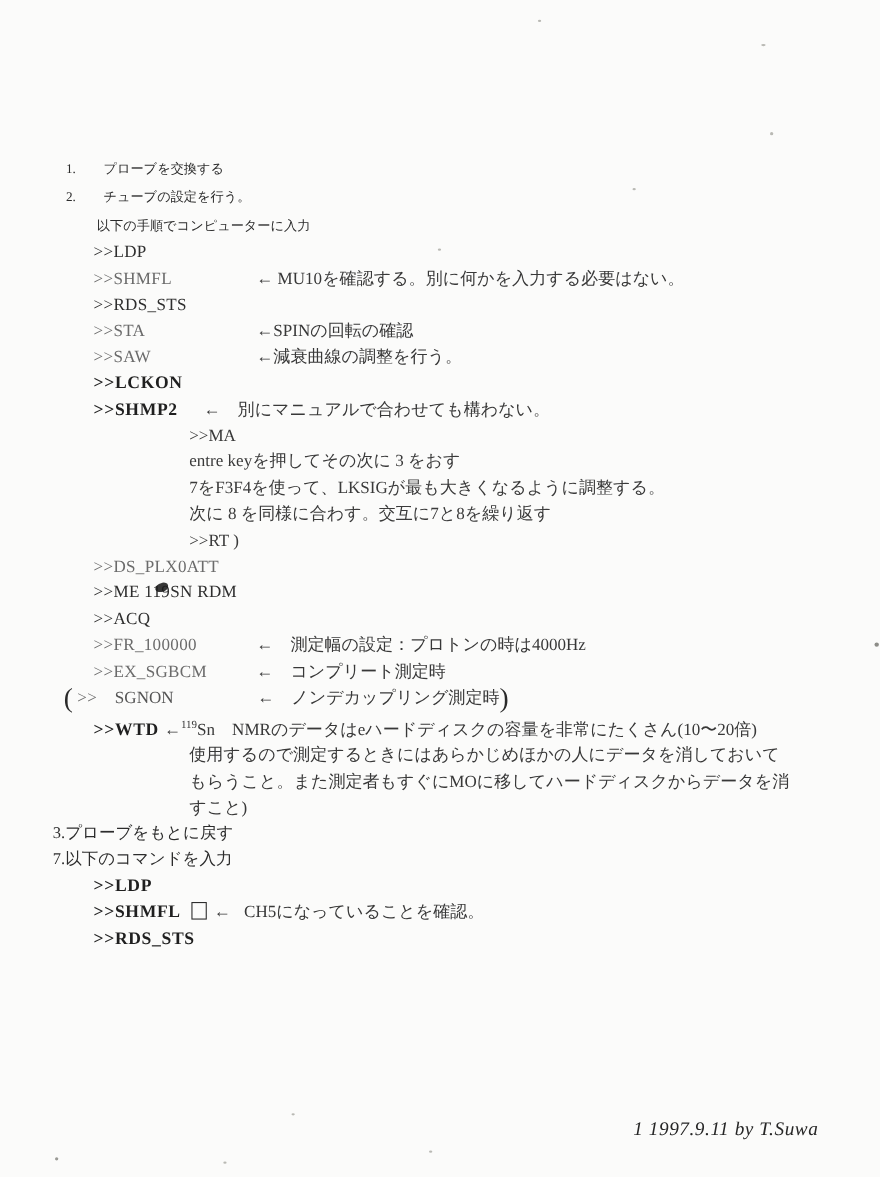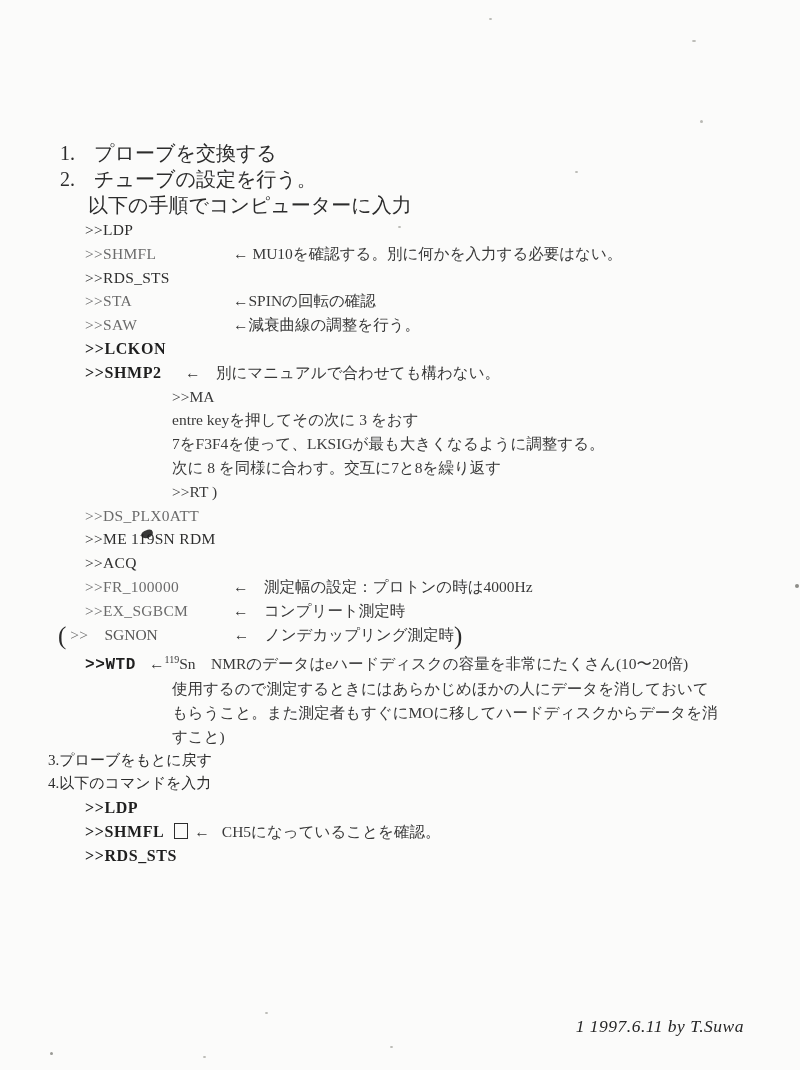--- a/index.html
+++ b/index.html
@@ -9,33 +9,33 @@
     font-family:"Liberation Serif","DejaVu Serif",serif;
     color:#2e2e2e;
   }
   .sheet{position:absolute;inset:0;}
   
   .title{position:absolute;left:57px;top:66px;font-size:35px;color:#1c1c1c;
          letter-spacing:0.5px;white-space:nowrap;}
   .title .t-pre{font-size:27px;letter-spacing:0;}
   
   .content{position:absolute;left:46px;top:140px;width:740px;}
-  .row{font-size:20px;line-height:26px;white-space:nowrap;color:#2c2c2c;}
+  .row{font-size:12px;line-height:26px;white-space:nowrap;color:#2c2c2c;}
   .num{display:inline-block;width:24px;margin-left:14px;}
   .stx{margin-left:10px;}
   .intro{margin-left:42px;}
   .cl{font-size:15.5px;line-height:23.8px;white-space:nowrap;color:#3a3a3a;}
   .ml-cmd{margin-left:39px;}
   .ml-sub{margin-left:126px;}
   .ml-sec{margin-left:2px;font-size:15px;color:#2c2c2c;}
   .ml-paren{margin-left:12px;}
   .cmd{display:inline-block;letter-spacing:0.3px;}
   .w148{min-width:148px;}
   .w100{min-width:100px;}
-  .w64{min-width:64px;font-family:Liberation Mono, monospace;}
+  .w64{min-width:64px;}
   .c-dark{color:#2e2e2e;}
   .c-dim .cmd{color:#6b6b6b;}
   .c-bold{font-weight:bold;color:#1f1f1f;font-size:16px;}
   .c-bold .cmd{letter-spacing:0.6px;}
   .note{color:#383838;font-weight:normal;font-size:15.5px;}
   .bigp{font-size:25px;vertical-align:-4px;color:#2a2a2a;font-weight:normal;}
   .sgnon{margin-left:16px;color:#555;}
   .paren-note{margin-left:76px;}
   sup{font-size:10px;vertical-align:super;letter-spacing:0;}
   .box{display:inline-block;width:12px;height:14px;border:1.6px solid #2d2d2d;
@@ -116,35 +116,35 @@
 
 
     <div class="cl ml-cmd c-bold">
       <span class="cmd w64">&gt;&gt;WTD</span><span class="note"><span>←</span><sup>119</sup><span>Sn　NMRのデータはeハードディスクの容量を非常にたくさん(10〜20倍)</span></span>
     </div>
     <div class="cl ml-sub note">使用するので測定するときにはあらかじめほかの人にデータを消しておいて</div>
     <div class="cl ml-sub note">もらうこと。また測定者もすぐにMOに移してハードディスクからデータを消</div>
     <div class="cl ml-sub note">すこと)</div>
 
     <div class="cl ml-sec">3.プローブをもとに戻す</div>
-    <div class="cl ml-sec">4.以下のコマンドを入力</div>
+    <div class="cl ml-sec">7.以下のコマンドを入力</div>
 
     <div class="cl ml-cmd c-bold">
       <span class="cmd">&gt;&gt;LDP</span>
     </div>
     <div class="cl ml-cmd c-bold">
       <span class="cmd">&gt;&gt;SHMFL</span><span class="box"></span><span class="note"><span class="arr">←</span><span>CH5になっていることを確認。</span></span>
     </div>
     <div class="cl ml-cmd c-bold">
       <span class="cmd">&gt;&gt;RDS_STS</span>
     </div>
 
   </div>
 
-  <div class="footer">1 1997.6.11 by T.Suwa</div>
+  <div class="footer">1 1997.9.11 by T.Suwa</div>
 
   <div class="smudge"></div>
   <div class="speck" style="left:489px;top:18px;width:3px;height:2px;"></div>
   <div class="speck" style="left:692px;top:40px;width:4px;height:2px;"></div>
   <div class="speck" style="left:575px;top:171px;width:3px;height:2px;"></div>
   <div class="speck" style="left:700px;top:120px;width:3px;height:3px;"></div>
   <div class="speck" style="left:398px;top:226px;width:3px;height:2px;"></div>
   <div class="speck" style="left:795px;top:584px;width:4px;height:4px;background:#8d8d88;"></div>
   <div class="speck" style="left:50px;top:1052px;width:3px;height:3px;background:#9a9a95;"></div>
   <div class="speck" style="left:203px;top:1056px;width:3px;height:2px;"></div>

